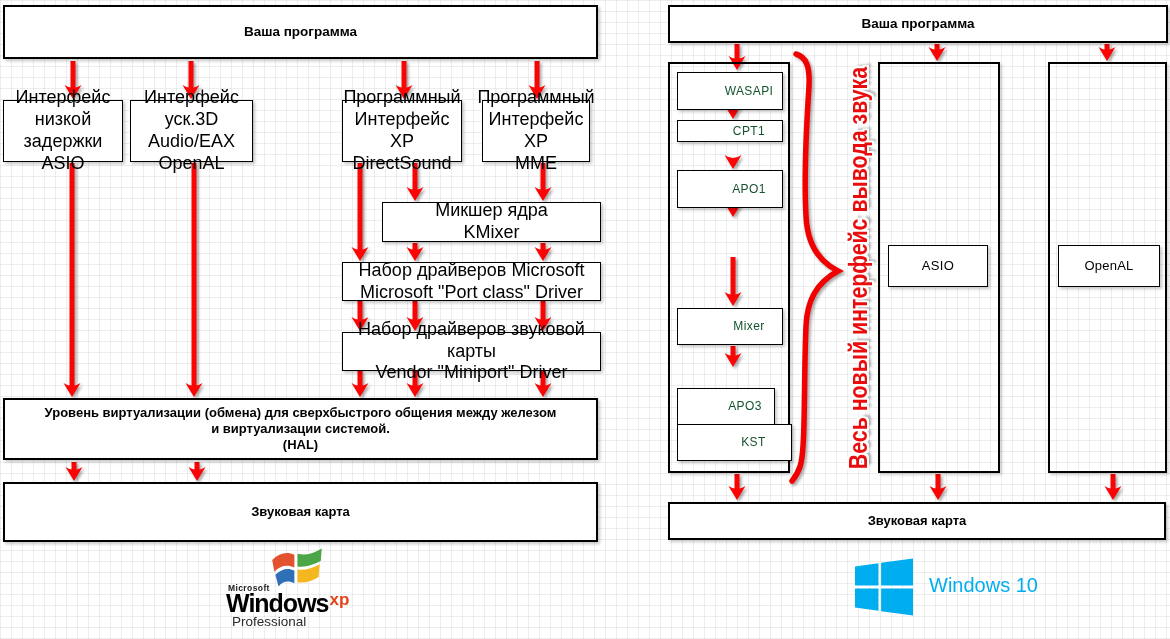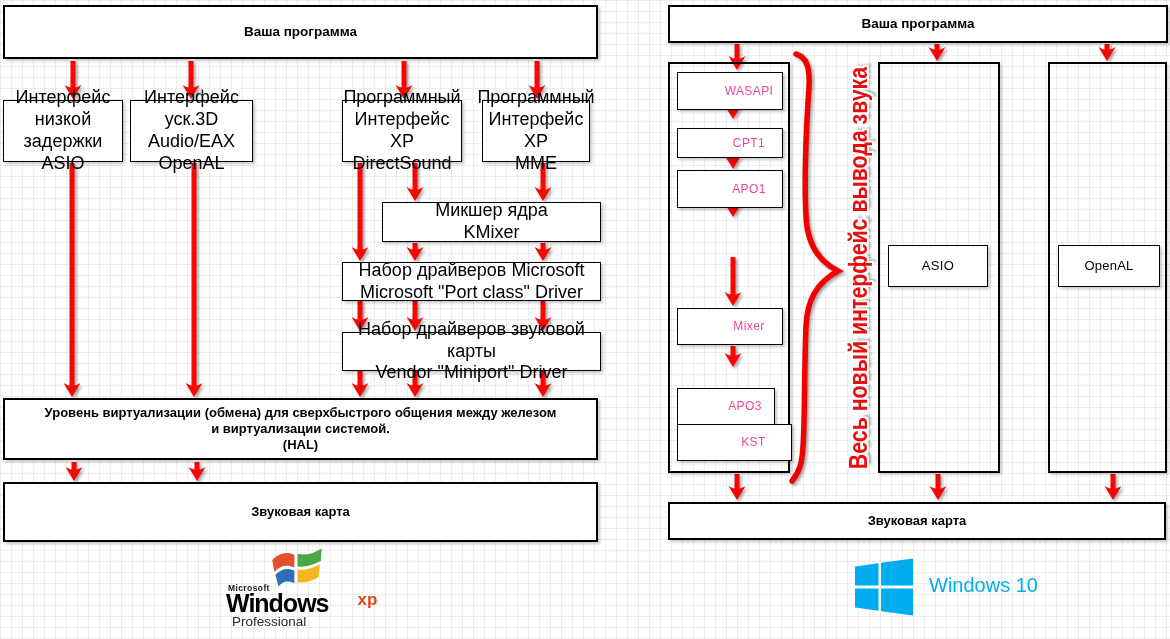--- a/index.html
+++ b/index.html
@@ -15,21 +15,21 @@
   .box{
     position:absolute;box-sizing:border-box;background:#fff;border:1.5px solid #000;
     display:flex;flex-direction:column;align-items:center;justify-content:center;
     text-align:center;font-size:18px;line-height:1.22;color:#000;
     box-shadow:2px 2px 3px rgba(0,0,0,0.22);
   }
   .box span{display:block;}
   .thick{border-width:2px;}
   .bold{font-weight:bold;}
   .container{background:transparent;border-width:2px;box-shadow:2px 2px 3px rgba(0,0,0,0.18);}
-  .stackbox{font-size:12px;letter-spacing:.4px;color:#ec4899;padding-left:38px;}
+  .stackbox{font-size:12px;letter-spacing:.4px;color:#14532d;padding-left:38px;}
   #overlay{position:absolute;left:0;top:0;pointer-events:none;
     filter:drop-shadow(2.5px 2.5px 1.5px rgba(0,0,0,0.35));}
   .brace-label{
     position:absolute;left:858px;top:268px;white-space:nowrap;
     transform:translate(-50%,-50%) rotate(-90deg) scale(0.82,1);
     font-weight:bold;font-size:26px;color:#e90d0d;
     text-shadow:
       -2px -2px 0 #fff, 2px -2px 0 #fff, -2px 2px 0 #fff, 2px 2px 0 #fff,
       0 -2px 0 #fff, 0 2px 0 #fff, -2px 0 0 #fff, 2px 0 0 #fff,
       4px 4px 3px rgba(0,0,0,0.35);
@@ -232,21 +232,21 @@
 
   <div class="box thick bold" style="left:668px;top:5px;width:500px;height:38px;font-size:13.5px">
     <span>Ваша программа</span>
   </div>
 
   <div class="box container" style="left:668px;top:62px;width:122px;height:411px"></div>
 
   <div class="box stackbox" style="left:677px;top:72px;width:106px;height:38px">
     <span>WASAPI</span>
   </div>
-  <div class="box stackbox" style="left:677px;top:128px;width:106px;height:30px">
+  <div class="box stackbox" style="left:677px;top:120px;width:106px;height:22px">
     <span>CPT1</span>
   </div>
   <div class="box stackbox" style="left:677px;top:170px;width:106px;height:38px">
     <span>APO1</span>
   </div>
   <div class="box stackbox" style="left:677px;top:308px;width:106px;height:37px">
     <span>Mixer</span>
   </div>
   <div class="box stackbox" style="left:677px;top:388px;width:98px;height:37px">
     <span>APO3</span>
@@ -273,21 +273,21 @@
 
   <div class="xp-logo">
     <svg class="xp-flag" viewBox="0 0 110 80">
       <path fill="#e4512e" d="M8 24 C22 10 36 8 50 14 L50 38 C36 32 24 34 12 46 Z"></path>
       <path fill="#4ba648" d="M56 12 C70 16 86 12 102 2 L100 26 C86 34 70 38 56 36 Z"></path>
       <path fill="#2e6fb7" d="M14 52 C26 40 38 38 50 44 L50 68 C38 62 28 64 20 74 Z"></path>
       <path fill="#f4b71f" d="M56 42 C70 44 84 40 98 32 L96 56 C84 64 70 68 56 66 Z"></path>
     </svg>
     <div class="xp-ms">Microsoft</div>
     <div class="xp-line">
-      <span class="xp-windows">Windows</span><span class="xp-xp" style="color: rgb(229, 67, 28); padding-left: 28px;">xp</span>
+      <span class="xp-windows">Windows</span><span class="xp-xp" style="color: rgb(229, 67, 28);">xp</span>
     </div>
     <div class="xp-pro">Professional</div>
   </div>
 
   <div class="w10-logo">
     <svg class="w10-flag" viewBox="0 0 100 100">
       <path fill="#00adef" d="M0 14.5 L40.5 9 L40.5 47.5 L0 47.5 Z"></path>
       <path fill="#00adef" d="M45 8.4 L100 0.8 L100 47.5 L45 47.5 Z"></path>
       <path fill="#00adef" d="M0 52.5 L40.5 52.5 L40.5 91 L0 85.5 Z"></path>
       <path fill="#00adef" d="M45 52.5 L100 52.5 L100 99.2 L45 91.6 Z"></path>

